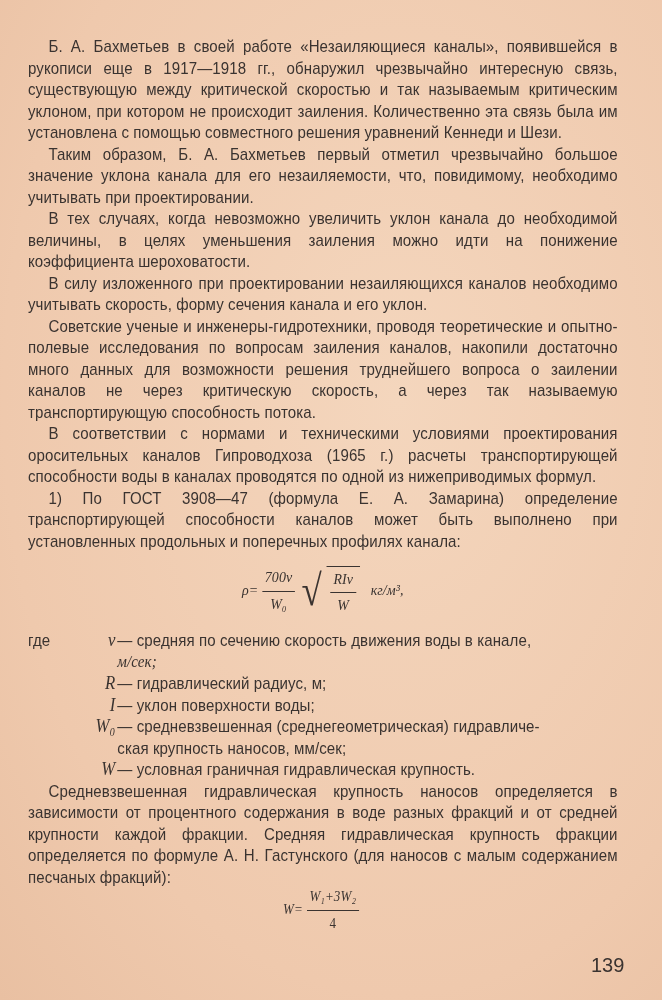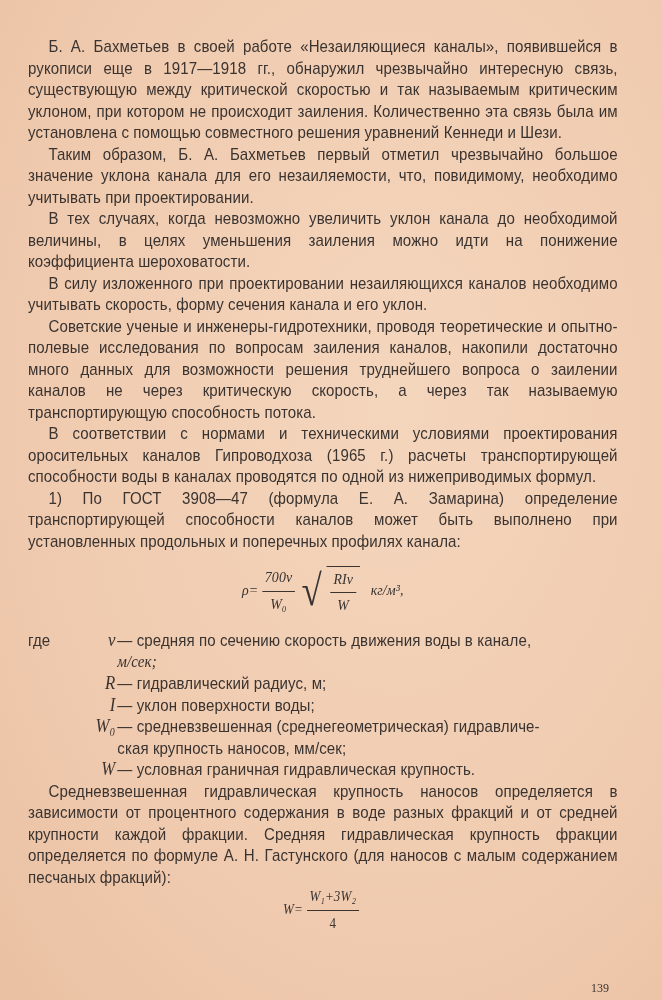--- a/index.html
+++ b/index.html
@@ -35,22 +35,22 @@
   .upright { font-style: normal; }
   .where { position: relative; }
   .where-row { display: flex; }
   .where-lead { width: 46px; flex: none; }
   .where-sym { width: 48px; flex: none; text-align: right; font-family: "Liberation Serif", serif; font-style: italic; font-size: 18px; }
   .where-desc { flex: 1; padding-left: 2px; }
   .where-cont { padding-left: 96px; }
   .ital { font-style: italic; font-family: "Liberation Serif", serif; }
   .formula2 { height: 44px; display: flex; justify-content: center; align-items: center; font-family: "Liberation Serif", serif; font-style: italic; font-size: 14px; }
   .page-number {
-    position: absolute; left: 591px; top: 981px;
-    font-family: Liberation Serif, serif; font-size: 12px; color: #3a3330;
+    position: absolute; left: 591px; top: 954px;
+    font-family: Liberation Sans, sans-serif; font-size: 20px; color: #3a3330;
   }
 </style>
 </head>
 <body>
 
 <div class="page">
   <div class="body-text">
     <p class="para">Б. А. Бахметьев в своей работе «Незаиляющиеся каналы», появившейся в рукописи еще в 1917—1918 гг., обнаружил чрезвычайно интересную связь, существующую между критической скоростью и так называемым критическим уклоном, при котором не происходит заиления. Количественно эта связь была им установлена с помощью совместного решения уравнений Кеннеди и Шези.</p>
     <p class="para">Таким образом, Б. А. Бахметьев первый отметил чрезвычайно большое значение уклона канала для его незаиляемости, что, повидимому, необходимо учитывать при проектировании.</p>
     <p class="para">В тех случаях, когда невозможно увеличить уклон канала до необходимой величины, в целях уменьшения заиления можно идти на понижение коэффициента шероховатости.</p>

